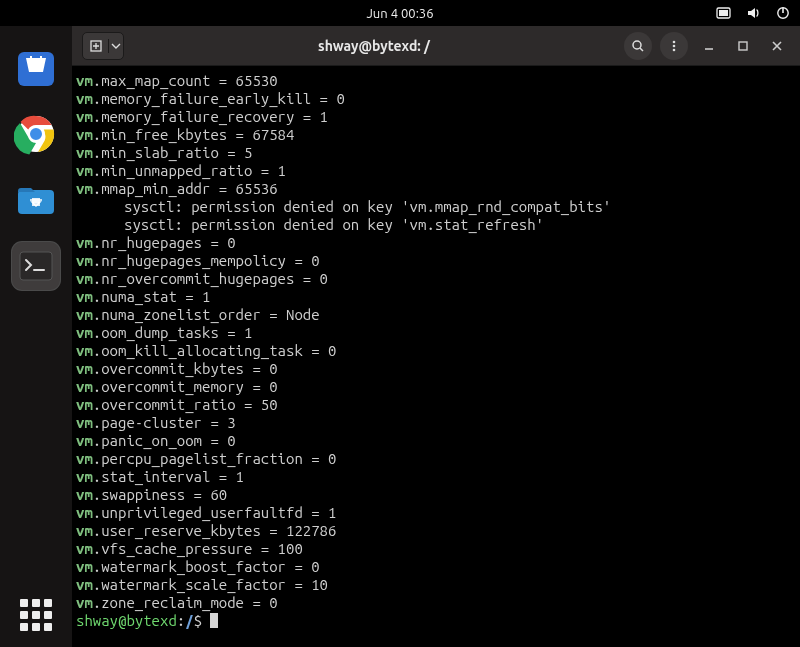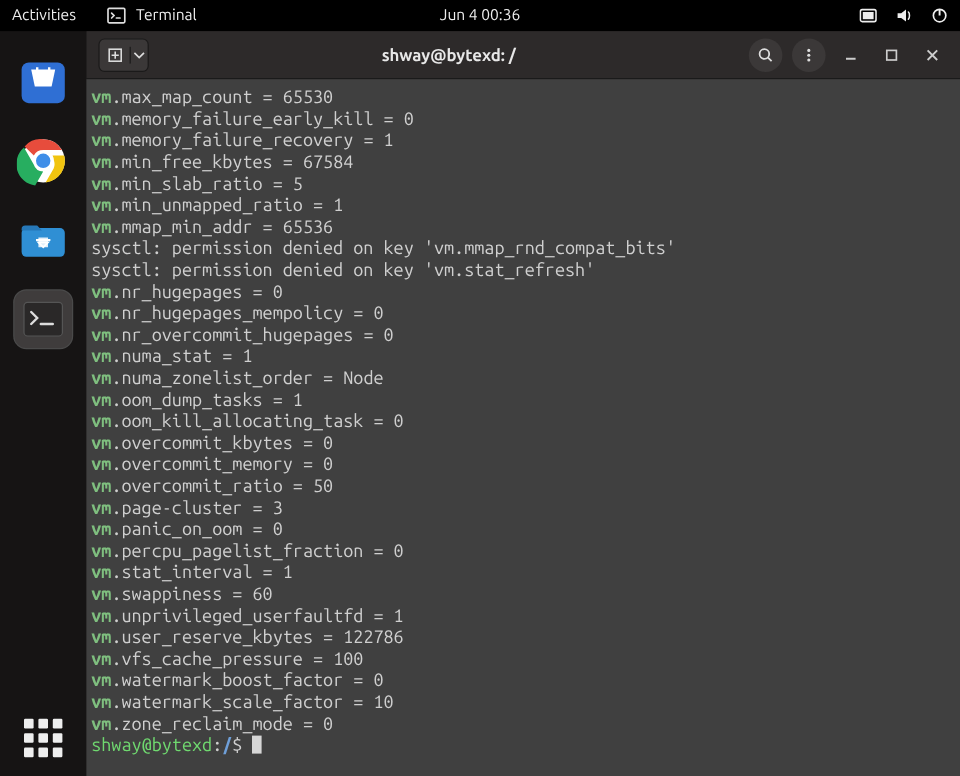--- a/index.html
+++ b/index.html
@@ -70,62 +70,50 @@
   .dock .grid9 {
     width: 32px; height: 32px;
     display:grid; grid-template-columns: repeat(3,1fr); grid-template-rows: repeat(3,1fr);
     gap: 4px;
   }
   .dock .grid9 span { background:#eee; border-radius:1px; }
 
   
   .term {
     position:absolute; left:72px; top:66px; right:0; bottom:0;
-    background:#404040;
+    background:#000000;
     font-family: "Ubuntu Mono","DejaVu Sans Mono",monospace;
     font-size: 15px; line-height: 18px;
     color:#cfcfcf;
     padding: 6px 4px;
     white-space: pre;
     overflow:hidden;
   }
   .term .vm { color:#7fbf7f; font-weight:bold; }
-  .term .err { color:#cfcfcf; }
+  .term .err { color:#cfcfcf;margin-left:48px; }
   .term .prompt-user { color:#6fd86f; font-weight:normal; }
   .term .prompt-path { color:#6f9fd8; font-weight:bold; }
   .term .cursor {
     display:inline-block; width:8px; height:15px; background:#d6d6d6;
     vertical-align: -2px;
   }
 
   
   .wallpaper {
     position:absolute; top:26px; left:0; width:72px; bottom:0;
     background: radial-gradient(ellipse at 20% 60%, #5b1a1a 0%, #120c0c 55%, #000 100%);
     z-index:-1;
   }
 </style>
 </head>
 <body>
 
 <div class="wallpaper"></div>
 
 <div class="topbar">
-  <div class="left">
-    <span>Activities</span>
-    <span class="app">
-      <span>
-        <svg width="16" height="16" viewBox="0 0 16 16">
-            <rect x="1" y="2" width="14" height="12" rx="1" fill="none" stroke="#ddd" stroke-width="1.4"></rect>
-            <path d="M4 6l2 2-2 2M8 10h3" stroke="#ddd" stroke-width="1.4" fill="none" stroke-linecap="round"></path>
-          </svg>
-      </span>
-      <span>Terminal</span>
-    </span>
-  </div>
   <div class="center">Jun 4  00:36</div>
   <div class="right">
     <span>
       <svg width="16" height="14" viewBox="0 0 16 14">
           <rect x="1" y="2" width="13" height="10" rx="1.5" fill="none" stroke="#eee" stroke-width="1.3"></rect>
           <rect x="3" y="4" width="9" height="6" fill="#eee"></rect>
         </svg>
     </span>
     <span>
       <svg width="16" height="14" viewBox="0 0 16 14">

